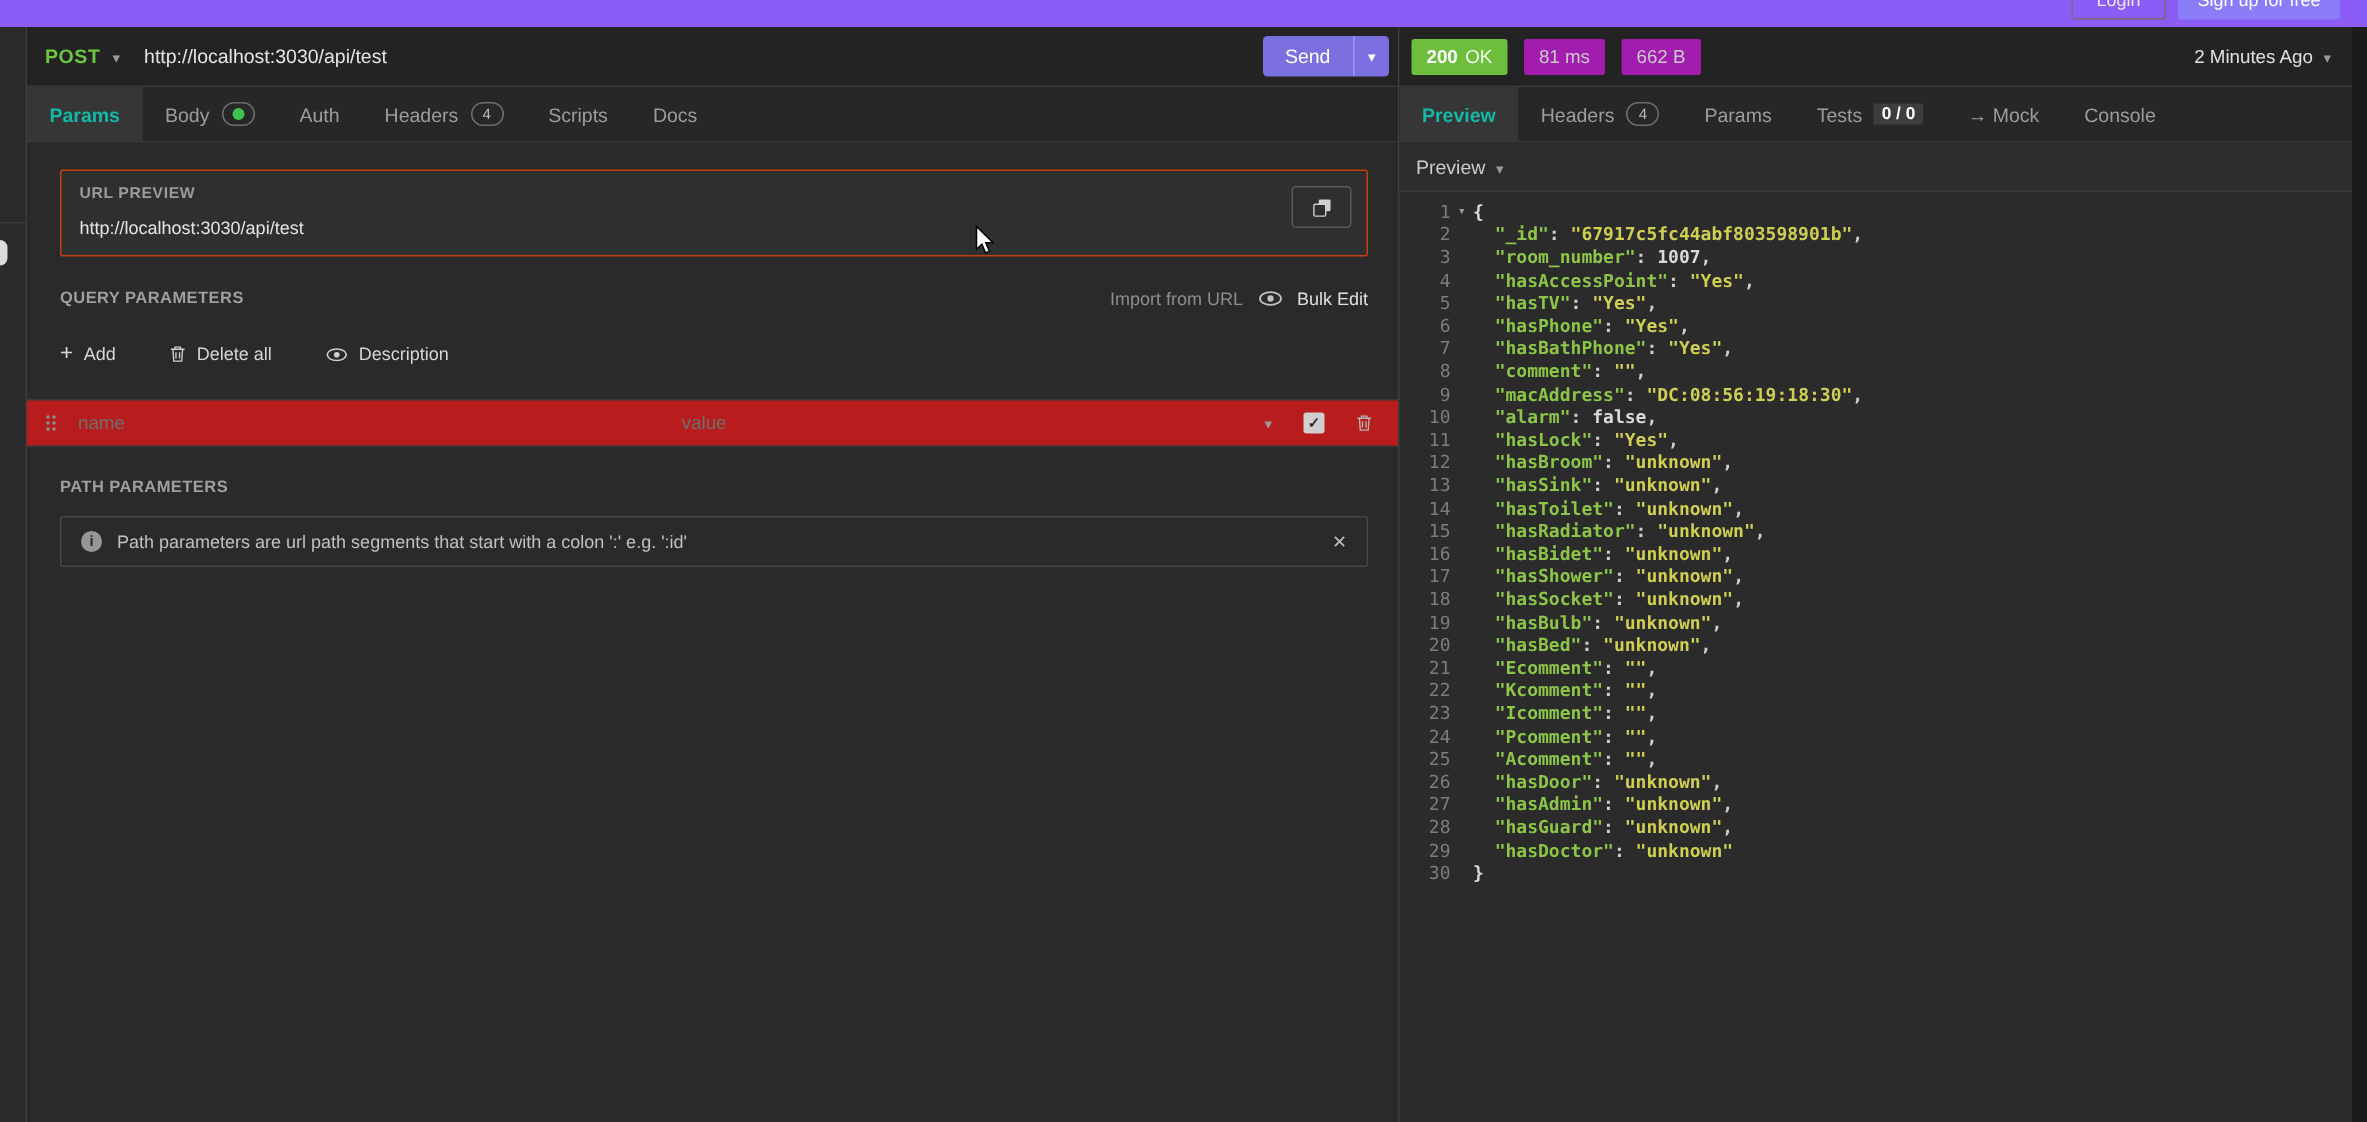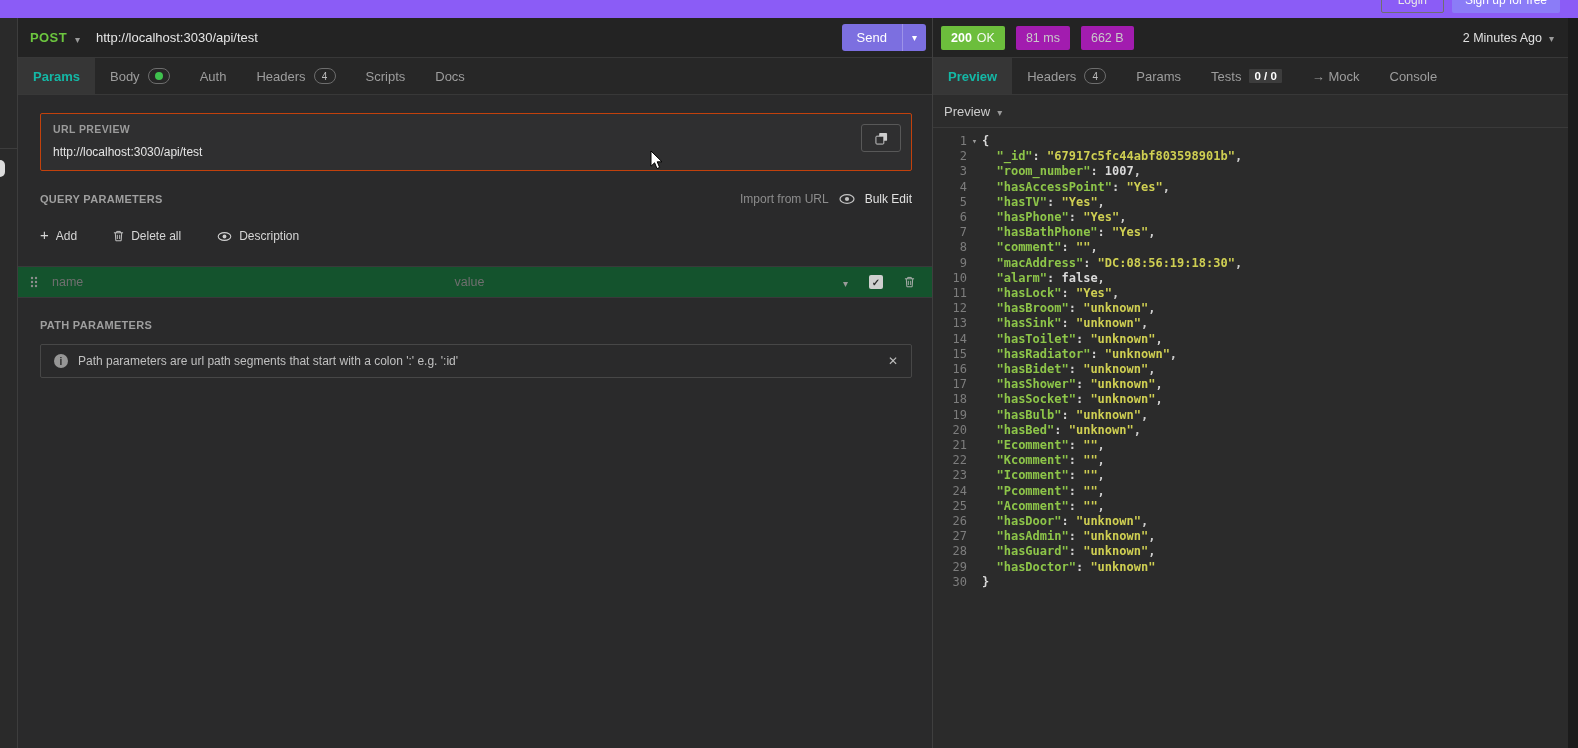--- a/index.html
+++ b/index.html
@@ -65,21 +65,21 @@
               display:flex; align-items:center; justify-content:center; }
   .section-row { display:flex; align-items:center; margin:21px 20px 0 22px; }
   .section-title { font-size:11px; font-weight:700; color:#9f9f9f; letter-spacing:.3px; }
   .right-tools { margin-left:auto; display:flex; align-items:center; gap:10px; font-size:12px; }
   .import-url { color:#8d8d8d; }
   .bulk-edit { color:#e0e0e0; }
   .actions-row { display:flex; align-items:center; gap:36px; margin:23px 20px 0 22px;
                  font-size:12px; color:#d6d6d6; }
   .action { display:flex; align-items:center; gap:7px; }
   .plus-icon::before { content:"+"; color:#d6d6d6; font-size:15px; line-height:12px; }
-  .param-row { margin-top:23px; height:32px; background:#14532d; border-top:1px solid #39393a;
+  .param-row { margin-top:23px; height:32px; background:#b91c1c; border-top:1px solid #39393a;
                border-bottom:1px solid #39393a; display:flex; align-items:center;
                padding:0 17px 0 12px; }
   .ph-input { flex:1; background:transparent; border:none; outline:none; color:#c9c9c9;
               font-size:12.5px; font-family:inherit; margin-left:14px; }
   .ph-input::placeholder { color:#6f6f6f; }
   .row-icons { display:flex; align-items:center; gap:21px; flex:none; }
   .checkbox { width:14px; height:14px; background:#cfcfcf; border-radius:2px;
               display:flex; align-items:center; justify-content:center; }
   .checkbox::after { content:"✓"; color:#2b2b2b; font-size:10px; font-weight:700; }
   .path-title { margin:21px 20px 0 22px; }

